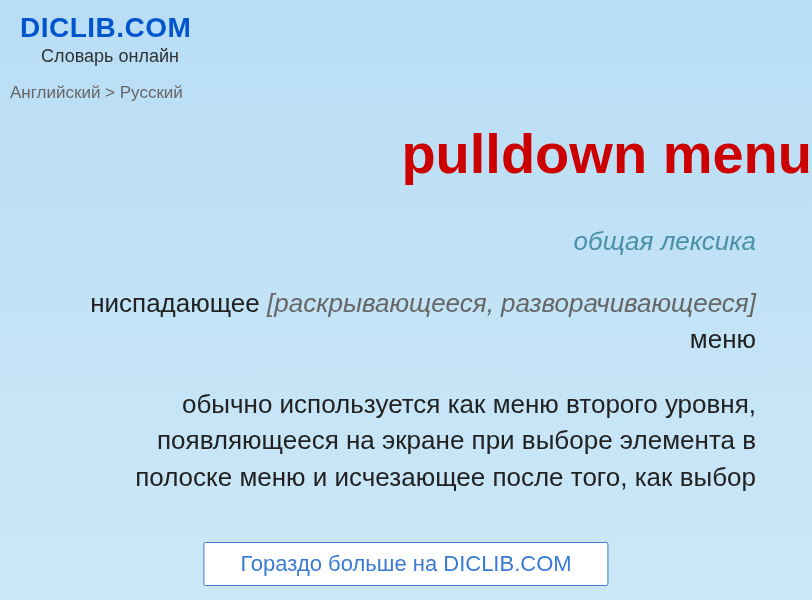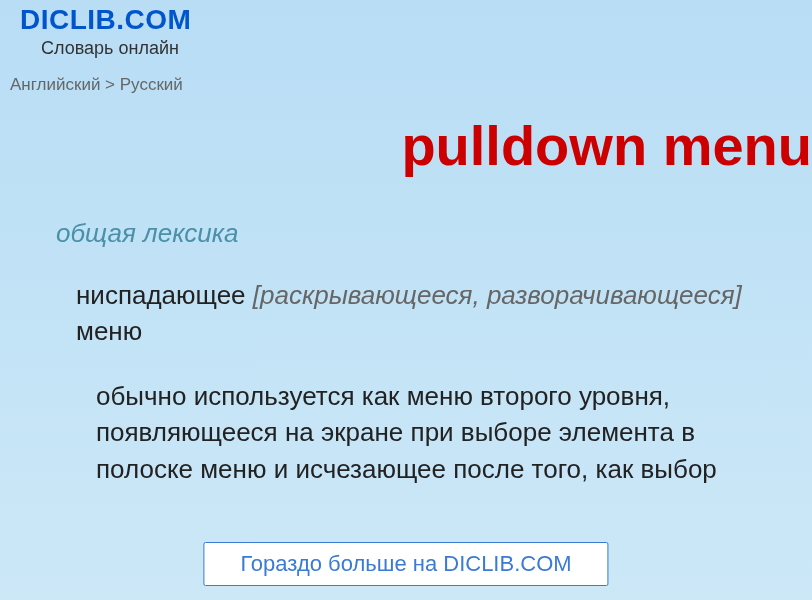--- a/index.html
+++ b/index.html
@@ -6,21 +6,21 @@
       margin: 0;
       padding: 0;
       width: 812px;
       height: 600px;
       font-family: Arial, sans-serif;
       background: linear-gradient(to bottom, #b8ddf5 0%, #cce8f7 100%);
       overflow: hidden;
       position: relative;
     }
     .header {
-      padding: 4px 20px 6px 20px;
+      padding: 12px 20px 6px 20px;
     }
     .logo {
       color: #0055cc;
       font-size: 28px;
       font-weight: bold;
       letter-spacing: 0.5px;
     }
     .subtitle {
       color: #333;
       font-size: 18px;
@@ -34,20 +34,21 @@
     }
     .term-title {
       color: #cc0000;
       font-size: 56px;
       font-weight: bold;
       text-align: right;
       margin-top: 18px;
     }
     .content {
       padding: 40px 56px 0 56px;
+      text-align: right;
     }
     .category {
       color: #4a90a8;
       font-style: italic;
       font-size: 26px;
       margin-bottom: 28px;
     }
     .definition {
       color: #222;
       font-size: 26px;

